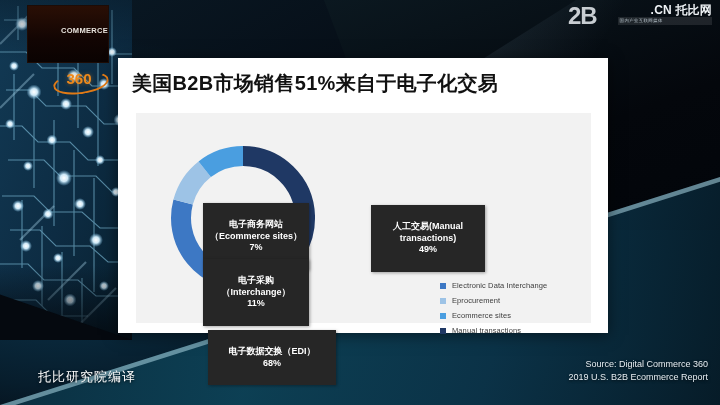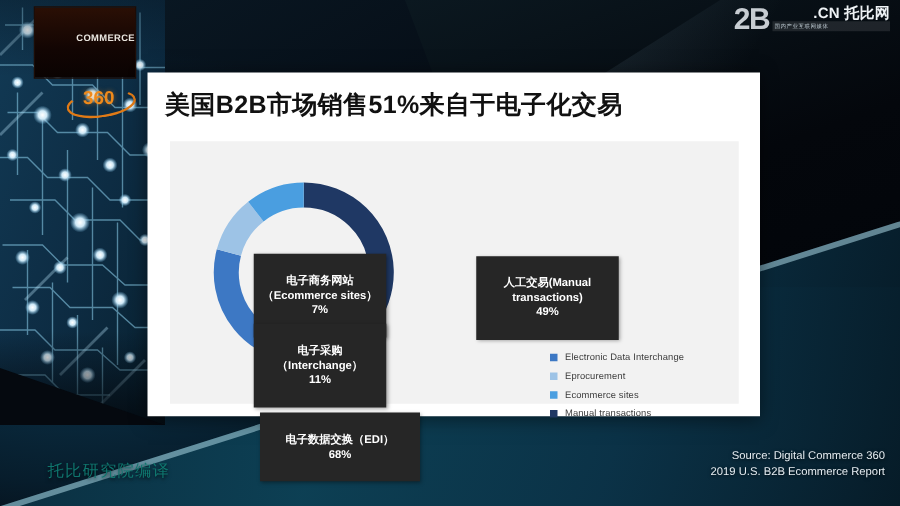--- a/index.html
+++ b/index.html
@@ -48,21 +48,21 @@
   .dc-l1{color:#f3f1ee;font-size:11px;font-weight:bold;letter-spacing:.5px;line-height:11px;}
   .dc-l2{color:#e8e4de;font-size:7.5px;font-weight:bold;letter-spacing:.3px;line-height:10px;}
   .dc-360{position:relative;width:58px;height:22px;display:flex;align-items:center;justify-content:center;}
   .dc-360 .ring{position:absolute;left:3px;top:2px;width:52px;height:18px;
     border:2.5px solid #e07a16;border-radius:50%;
     border-top-color:transparent;transform:rotate(-8deg);}
   .dc-360 .num{color:#ef8a1b;font-size:15px;font-weight:bold;letter-spacing:0;
     text-shadow:0 0 4px rgba(239,138,27,.5);}
 
   
-  .b2b-logo{position:absolute;right:8px;top:4px;display:flex;align-items:flex-start;}
+  .b2b-logo{position:absolute;right:8px;top:4px;display:flex;align-items:flex-start;gap:19px;}
   .b2b-main{color:#d8dde2;font-size:24px;font-weight:bold;letter-spacing:-1px;line-height:24px;
     opacity:.92;}
   .b2b-right{margin-left:2px;margin-top:1px;}
   .b2b-cn{color:#eef2f5;font-size:12px;font-weight:bold;letter-spacing:.2px;line-height:11px;margin-left:33px;}
   .b2b-sub{color:#b8c4cc;font-size:4.4px;letter-spacing:.4px;line-height:6px;margin-top:1px;
     background:rgba(255,255,255,.10);padding:1px 2px;}
 
   
   .card{position:absolute;left:118px;top:58px;width:490px;height:275px;
     background:#ffffff;box-shadow:0 2px 14px rgba(0,0,0,.5);}
@@ -76,30 +76,30 @@
   .donut{position:absolute;left:0;top:0;}
 
   
   .callout{position:absolute;background:#262626;color:#ffffff;
     text-align:center;line-height:11.5px;font-size:9px;padding:16px 5px;
     box-shadow:1px 1px 3px rgba(0,0,0,.35);}
   .callout b{font-weight:bold;display:block;}
   .co-ecom{left:67px;top:90px;width:96px;}
   .co-eproc{left:67px;top:146px;width:96px;}
   .co-edi{left:72px;top:217px;width:118px;}
-  .co-manual{left:235px;top:92px;width:104px;margin-left:10px;}
+  .co-manual{left:235px;top:92px;width:104px;}
 
   
   .legend{position:absolute;left:288px;top:168px;}
   .legend-row{display:flex;align-items:center;margin-bottom:6px;padding-left:16px;}
   .legend-sw{width:6px;height:6px;margin-right:6px;flex:0 0 auto;}
   .legend-tx{color:#3c3c3c;font-size:7.5px;letter-spacing:.1px;white-space:nowrap;}
 
   
-  .foot-left{position:absolute;left:38px;top:368px;color:#0f766e;font-size:13px;letter-spacing:1px;
+  .foot-left{position:absolute;left:38px;top:368px;color:#ffffff;font-size:13px;letter-spacing:1px;
     text-shadow:0 1px 3px rgba(0,0,0,.7);font-family:Liberation Serif, serif;}
   .foot-right{position:absolute;right:12px;top:358px;text-align:right;color:#e6edf2;
     font-size:9px;line-height:12.5px;text-shadow:0 1px 3px rgba(0,0,0,.7);}
 </style>
 </head>
 <body>
 
 <div id="slide">
 
   <div class="bg-base"></div>

